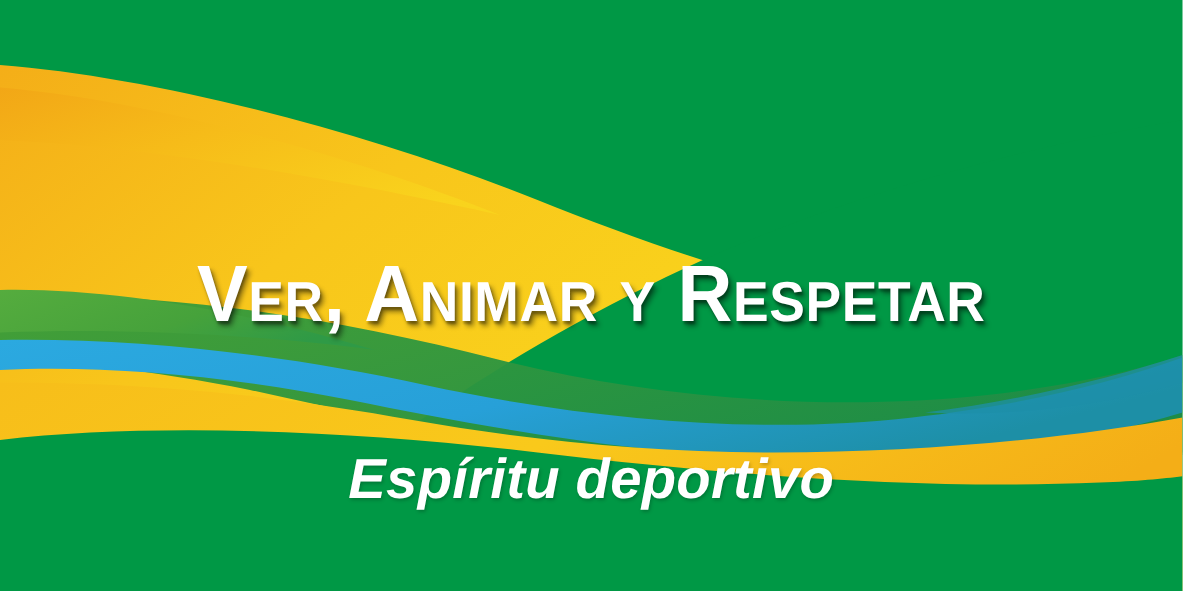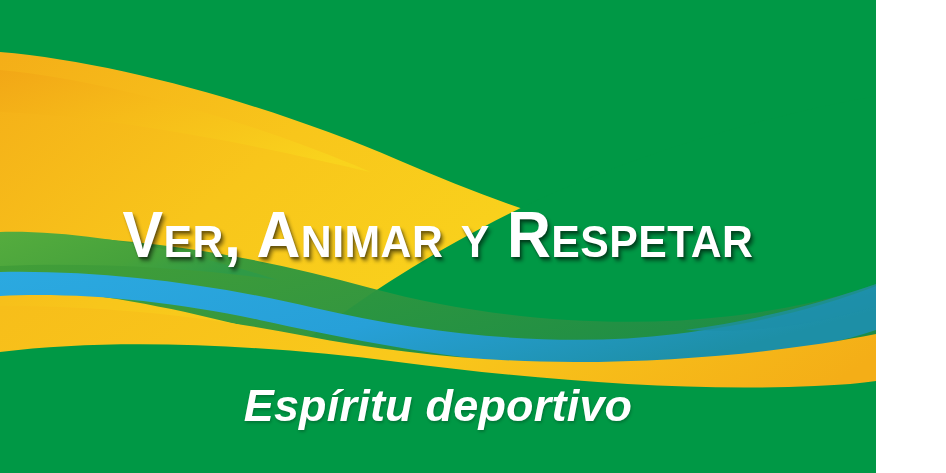--- a/index.html
+++ b/index.html
@@ -4,21 +4,21 @@
 <title>Ver, Animar y Respetar</title>
 <style>
   html, body {
     margin: 0;
     padding: 0;
     background: #ffffff;
   }
 
   .banner {
     position: relative;
-    width: 876px;
+    width: 946px;
     height: 473px;
     overflow: hidden;
     font-family: "Liberation Sans", "DejaVu Sans", sans-serif;
     background: #009845;
     user-select: none;
   }
 
   
   .waves {
     position: absolute;
@@ -53,21 +53,21 @@
        3px 4px 4px rgba(0,0,0,0.42),
        1px 2px 2px rgba(0,0,0,0.30);
     transform: scaleX(0.95);
     transform-origin: center top;
   }
 
   .subtitle {
     position: absolute;
     left: 0;
     right: 0;
-    top: 383px;
+    top: 360px;
     text-align: center;
     color: #ffffff;
     font-weight: bold;
     font-style: italic;
     font-size: 45px;
     line-height: 1;
     letter-spacing: 0.2px;
     white-space: nowrap;
     text-shadow: 1px 2px 3px rgba(0,0,0,0.22);
   }

